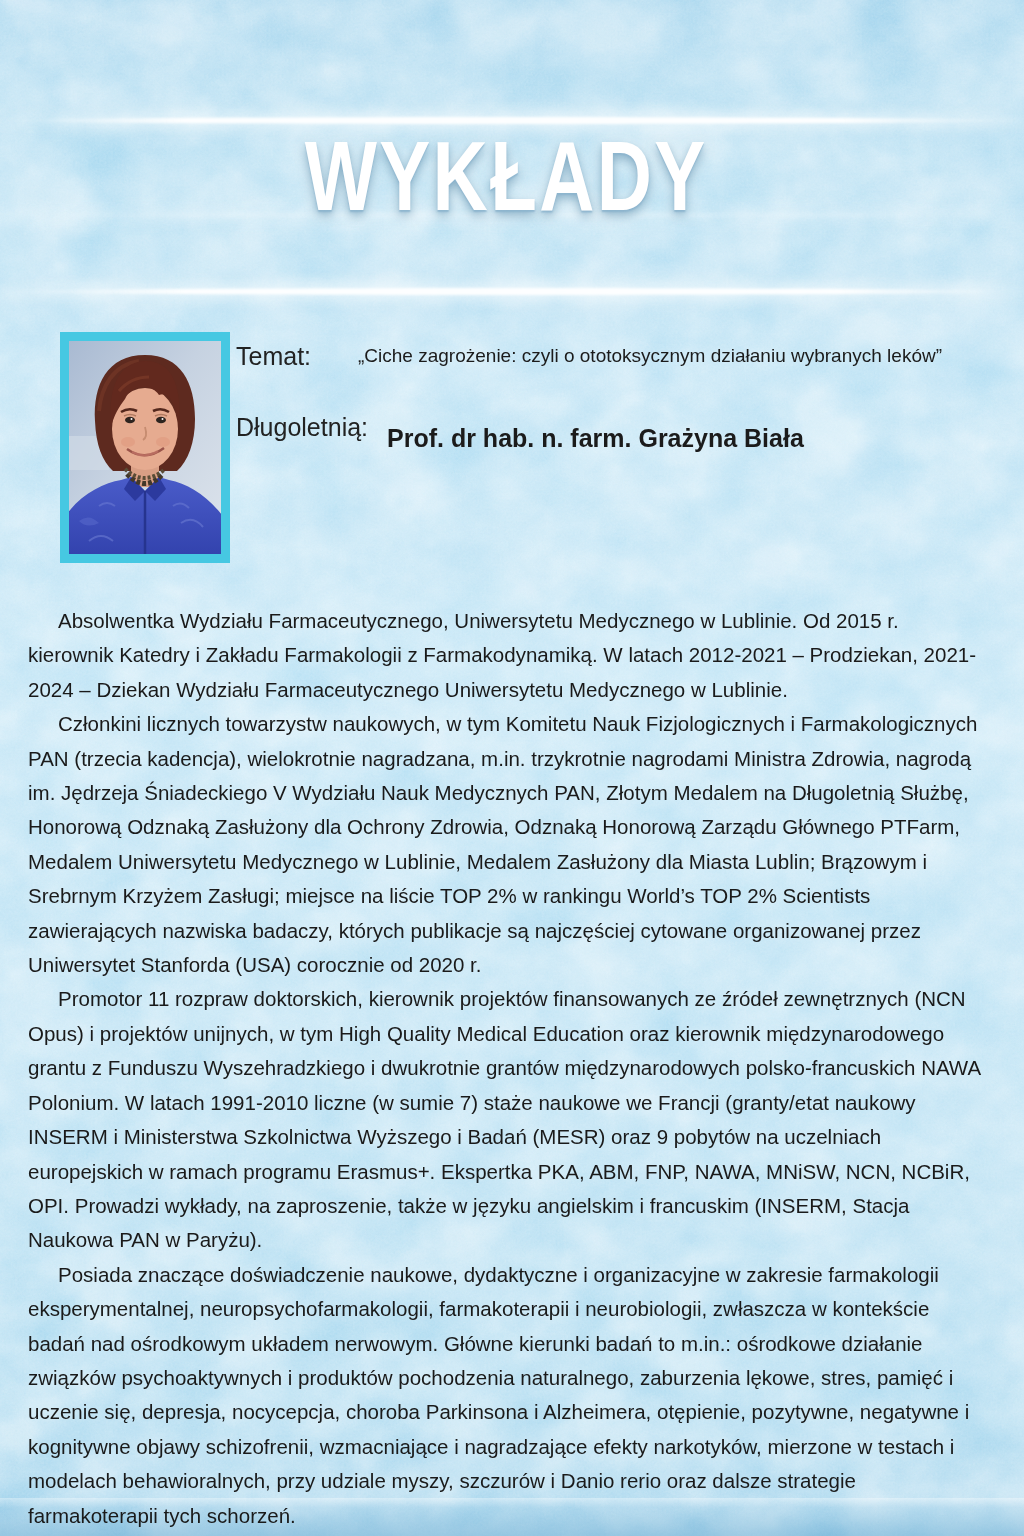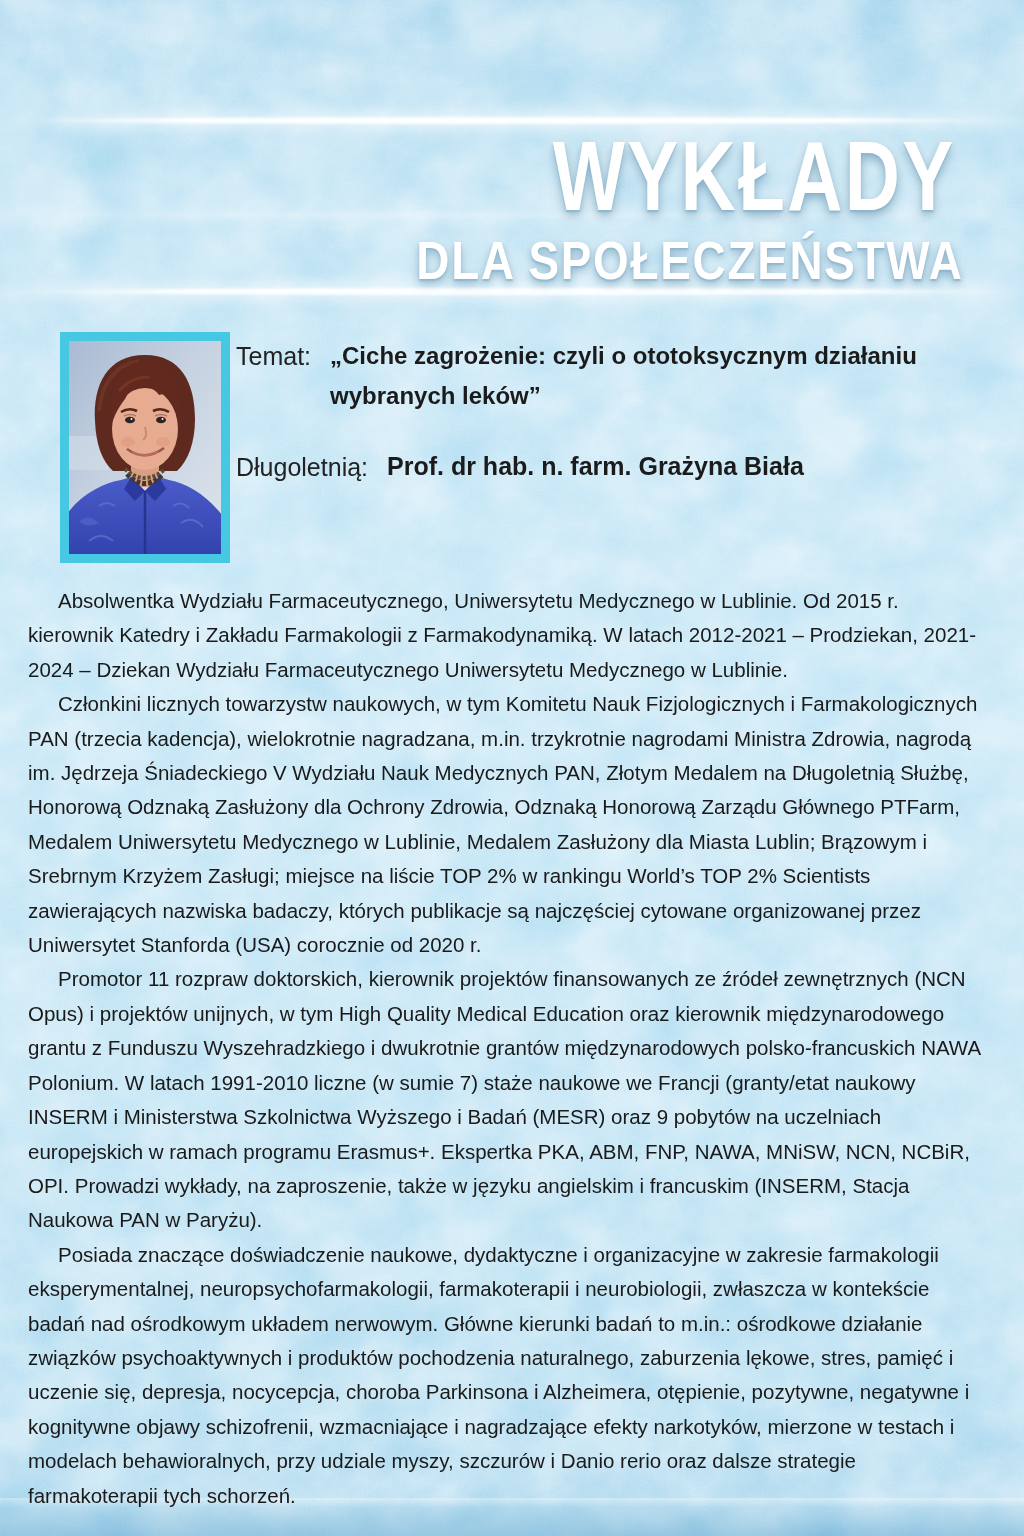--- a/index.html
+++ b/index.html
@@ -8,36 +8,36 @@
     background:linear-gradient(180deg,#9bd0eb 0%,#abdaf0 8%,#b5dff3 22%,#bce3f5 45%,#b3def2 72%,#a6d7ee 92%,#97cde9 100%);}
   .bg-svg{position:absolute;left:0;top:0;width:1024px;height:1536px;display:block;}
   .shine{position:absolute;left:0;right:0;border-radius:50%;
     background:linear-gradient(90deg,rgba(255,255,255,.12),rgba(255,255,255,.95) 18%,rgba(255,255,255,.95) 82%,rgba(255,255,255,.15));
     box-shadow:0 0 14px 5px rgba(255,255,255,.55);filter:blur(1.3px);}
   .shine-1{top:117px;height:7px;}
   .shine-2{top:213px;height:4px;opacity:.38;filter:blur(2px);}
   .shine-3{top:288px;height:7px;}
   .bottom-shade{position:absolute;left:0;right:0;top:1498px;height:38px;
     background:linear-gradient(180deg,rgba(255,255,255,.35) 0%,rgba(120,180,214,.15) 25%,rgba(98,166,205,.45) 100%);}
-  .title-block{position:absolute;top:126px;left:0;width:1012px;text-align:right;color:#ffffff;}
+  .title-block{position:absolute;top:126px;left:0;width:1012px;text-align:center;color:#ffffff;}
   .title-main{display:inline-block;font-size:98px;line-height:100px;font-weight:bold;letter-spacing:3px;
     transform:scaleX(.78);transform-origin:center;
     text-shadow:0 2px 2px rgba(140,180,205,.9),0 5px 12px rgba(90,140,170,.7),0 0 18px rgba(255,255,255,.6);}
   .title-sub{display:inline-block;margin-top:6px;font-size:54px;line-height:56px;font-weight:bold;letter-spacing:2px;
     transform:scaleX(.85);transform-origin:center;
     text-shadow:0 2px 2px rgba(140,180,205,.9),0 4px 10px rgba(90,140,170,.7),0 0 14px rgba(255,255,255,.6);}
   .photo-frame{position:absolute;left:60px;top:332px;width:152px;height:213px;border:9px solid #46c8e2;background:#c2cfdf;}
   .photo-frame svg{display:block;}
   .info-block{position:absolute;left:236px;top:336px;width:770px;color:#1b1b1b;}
   .info-row{display:grid;grid-template-columns:auto 1fr;column-gap:19px;}
   .info-label{font-size:25px;line-height:40px;font-weight:normal;white-space:nowrap;color:#222222;}
-  .topic-value{font-size:24px;line-height:40px;font-weight:bold;}
+  .topic-value{font-size:19px;line-height:40px;font-weight:normal;margin-left:28px;}
   .lect-row{margin-top:31px;}
-  .lect-line{font-size:25px;line-height:38px;font-weight:bold;}
-  .bio{position:absolute;left:28px;top:584px;width:955px;color:#1a1a1a;}
+  .lect-line{font-size:25px;line-height:38px;font-weight:bold;margin-top:12px;}
+  .bio{position:absolute;left:28px;top:604px;width:955px;color:#1a1a1a;}
   .bio p{margin:0;font-size:20.5px;line-height:34.4px;text-indent:30px;text-align:left;}
 </style>
 </head>
 <body>
 
 <div class="poster">
 
   <svg class="bg-svg" width="1024" height="1536" aria-hidden="true">
     <defs>
       <filter id="mottleLight" x="0" y="0" width="100%" height="100%">
@@ -58,21 +58,20 @@
     <rect width="1024" height="1536" filter="url(#grain)" opacity="0.22"></rect>
   </svg>
 
   <div class="shine shine-1"></div>
   <div class="shine shine-2"></div>
   <div class="shine shine-3"></div>
   <div class="bottom-shade"></div>
 
   <div class="title-block">
     <div><span class="title-main">WYKŁADY</span></div>
-    <div><span class="title-sub">DLA SPOŁECZEŃSTWA</span></div>
   </div>
 
   <div class="photo-frame">
     <svg width="152" height="213" viewBox="0 0 152 213" aria-hidden="true">
       <defs>
         <linearGradient id="pbg" x1="0" y1="0" x2="1" y2="1">
           <stop offset="0" stop-color="#a9bad2"></stop>
           <stop offset="0.45" stop-color="#c6d2e1"></stop>
           <stop offset="1" stop-color="#dde4ec"></stop>
         </linearGradient>

